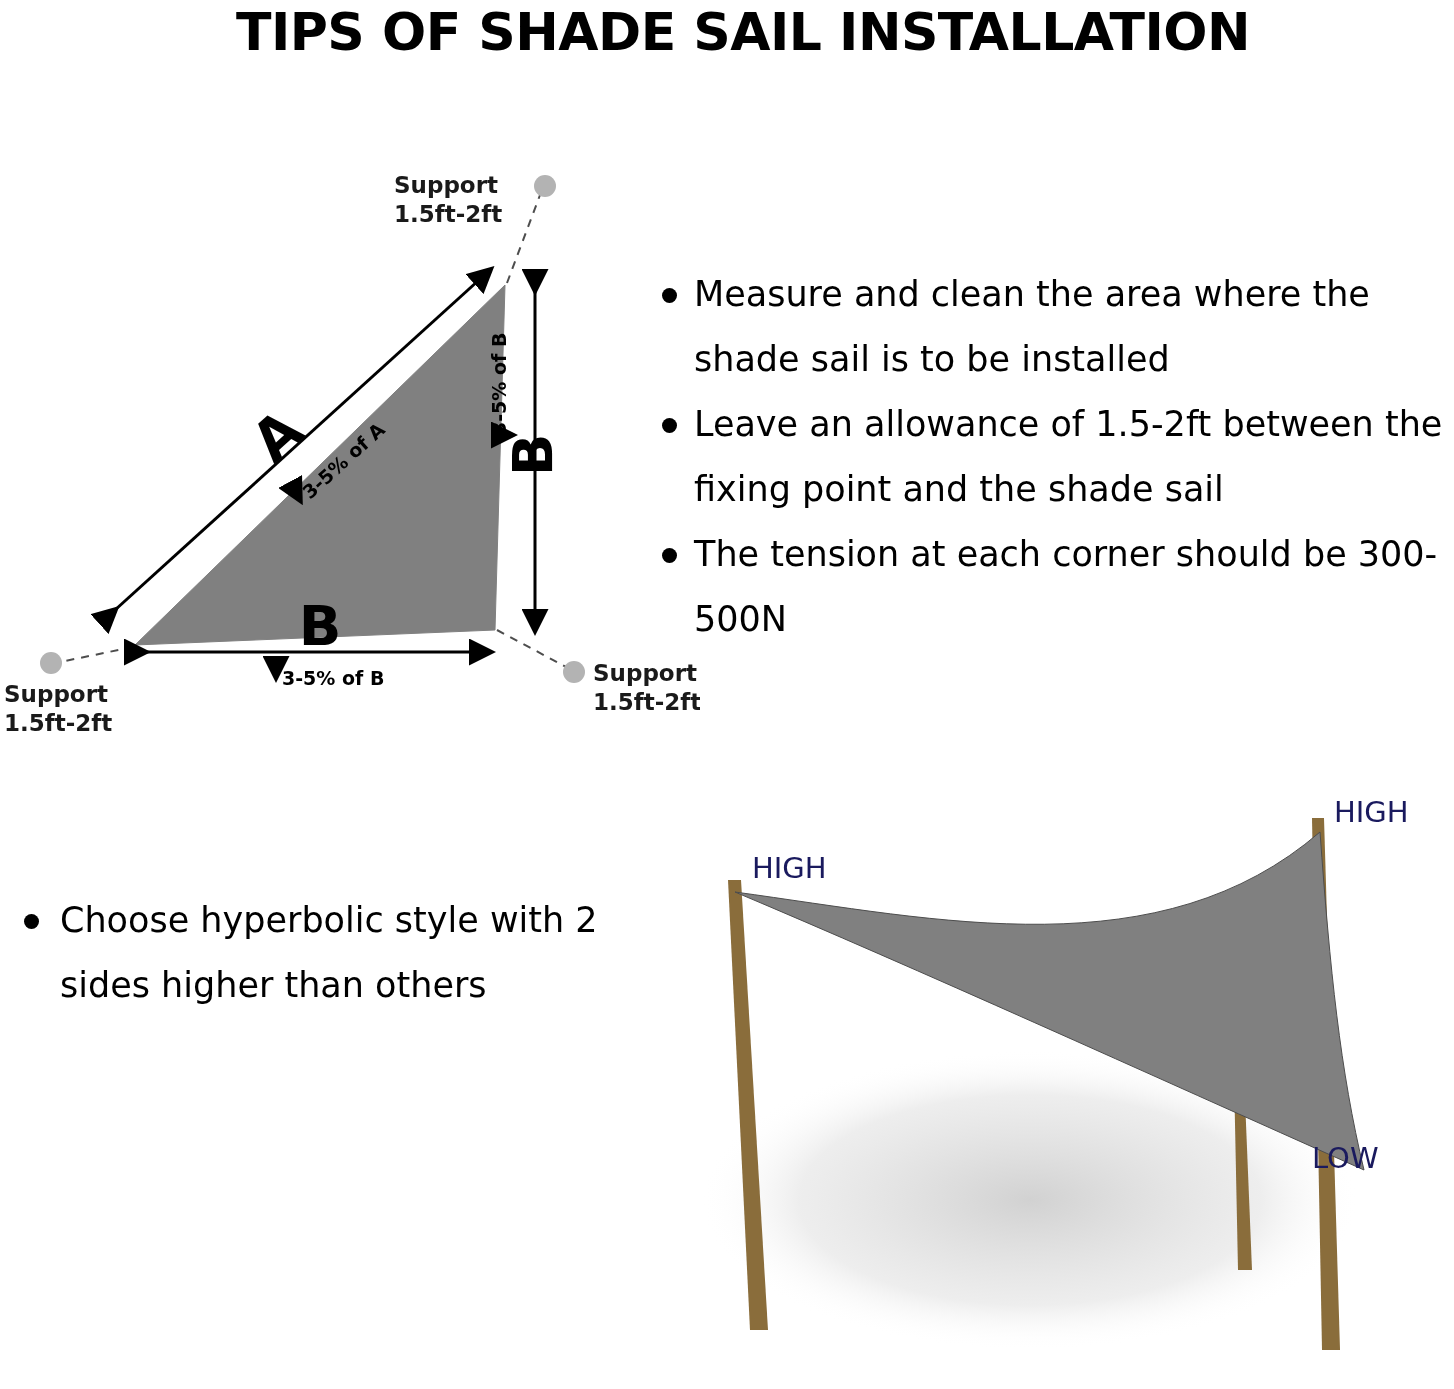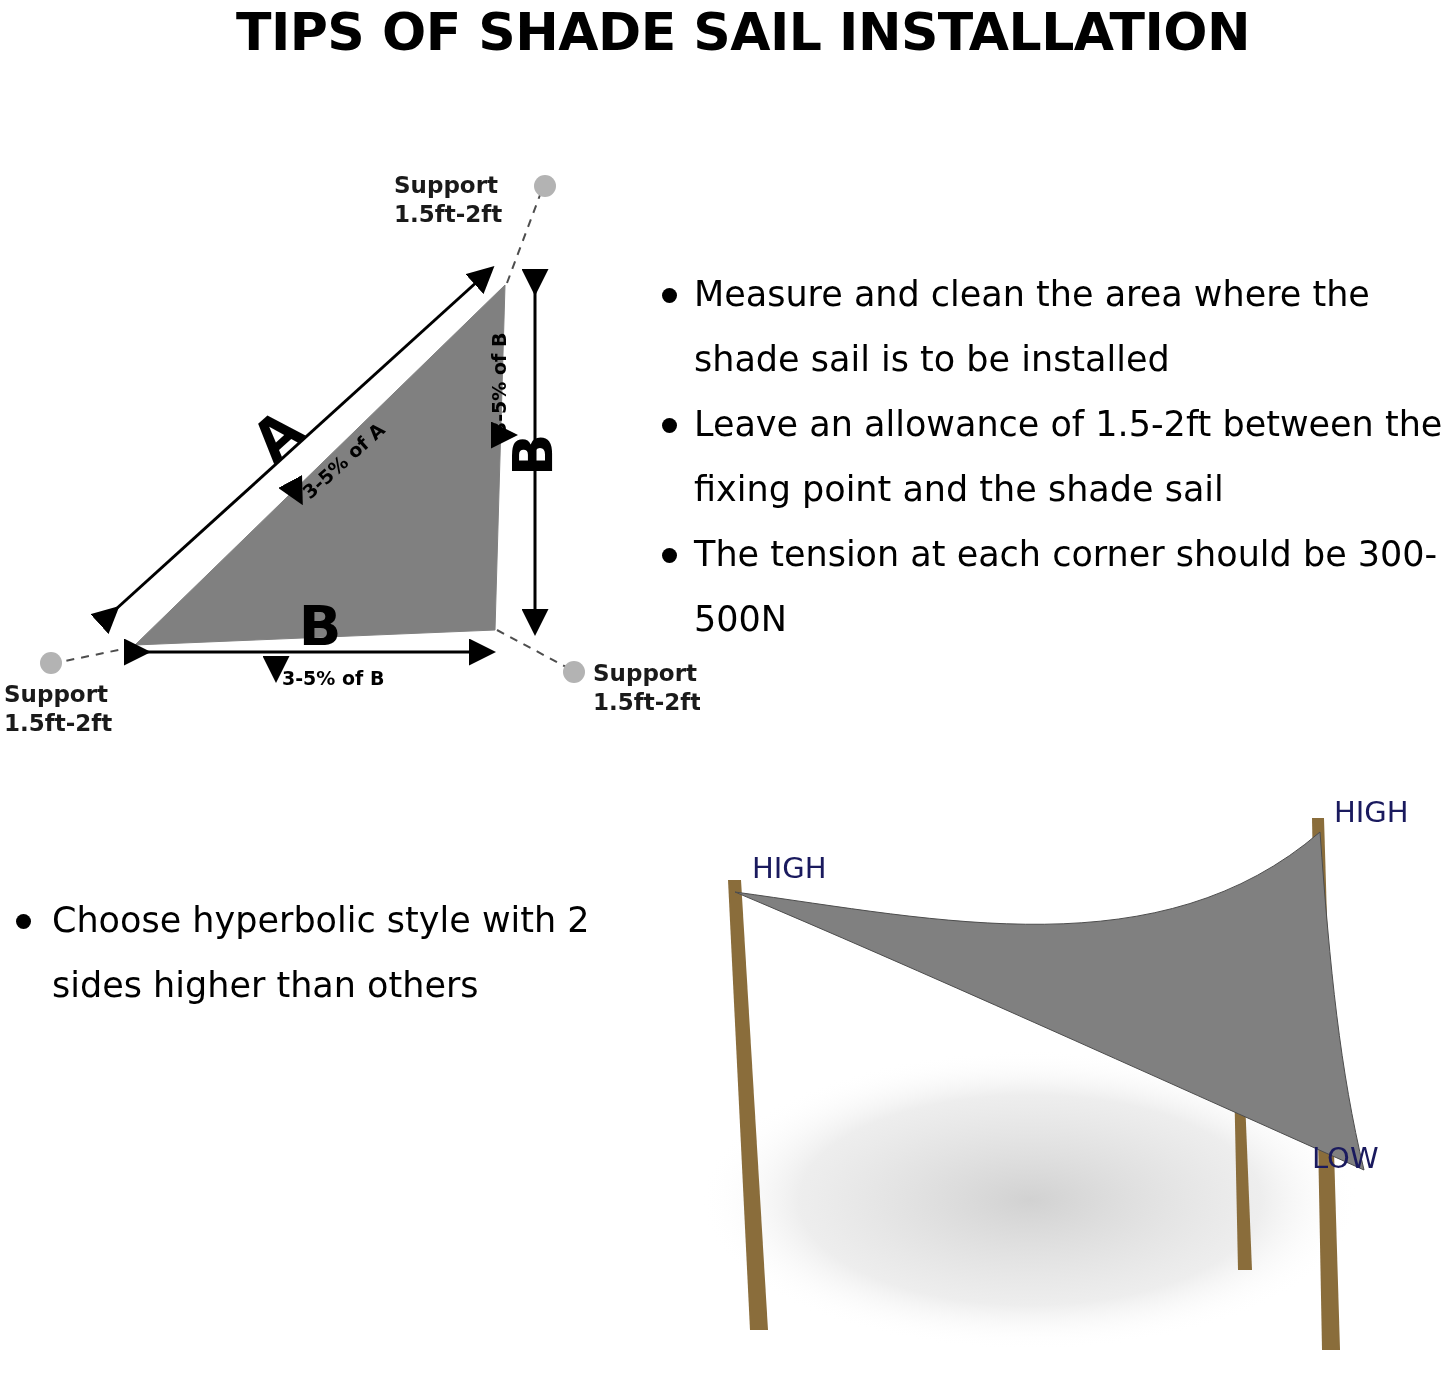--- a/index.html
+++ b/index.html
@@ -64,21 +64,21 @@
     top: 26px;
     width: 15px;
     height: 15px;
     border-radius: 50%;
     background: #000;
   }
 
   
   #bottom-list {
     position: absolute;
-    left: 8px;
+    left: 16px;
     top: 888px;
     width: 640px;
   }
   #bottom-list .bullet-list li {
     padding-left: 44px;
     font-size: 35px;
     line-height: 65px;
   }
   #bottom-list .bullet-list li::before {
     left: 8px;

